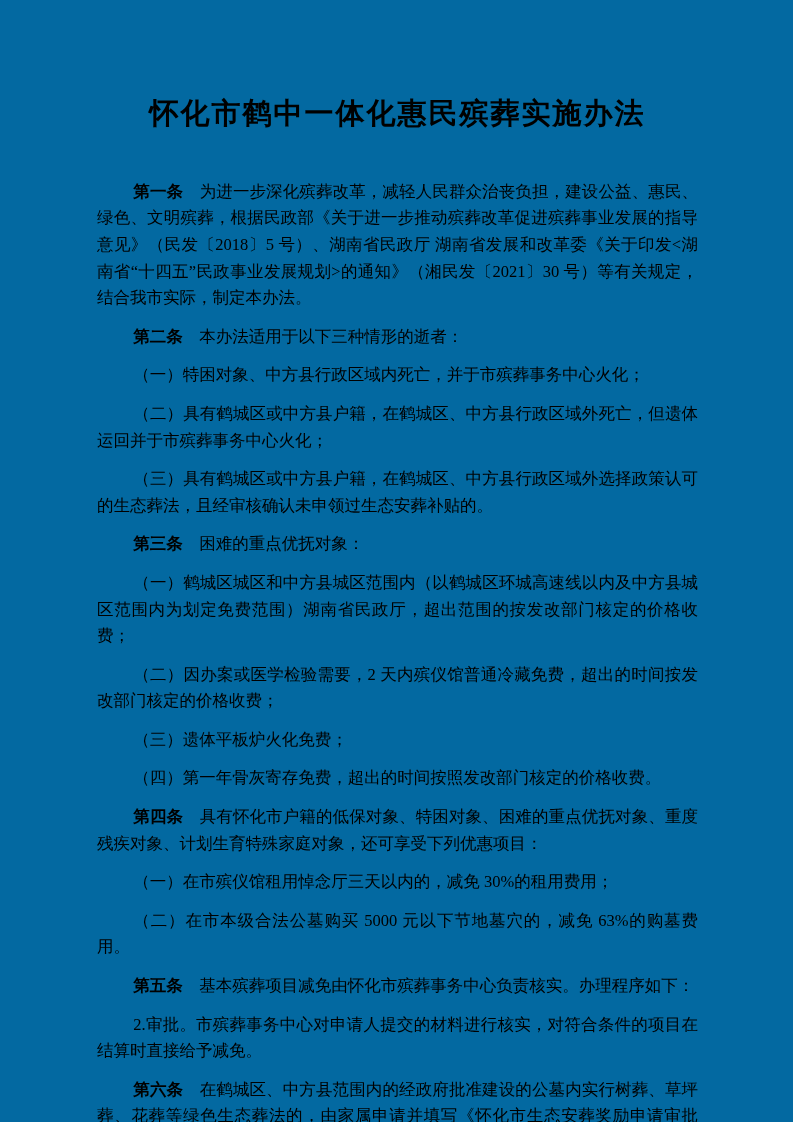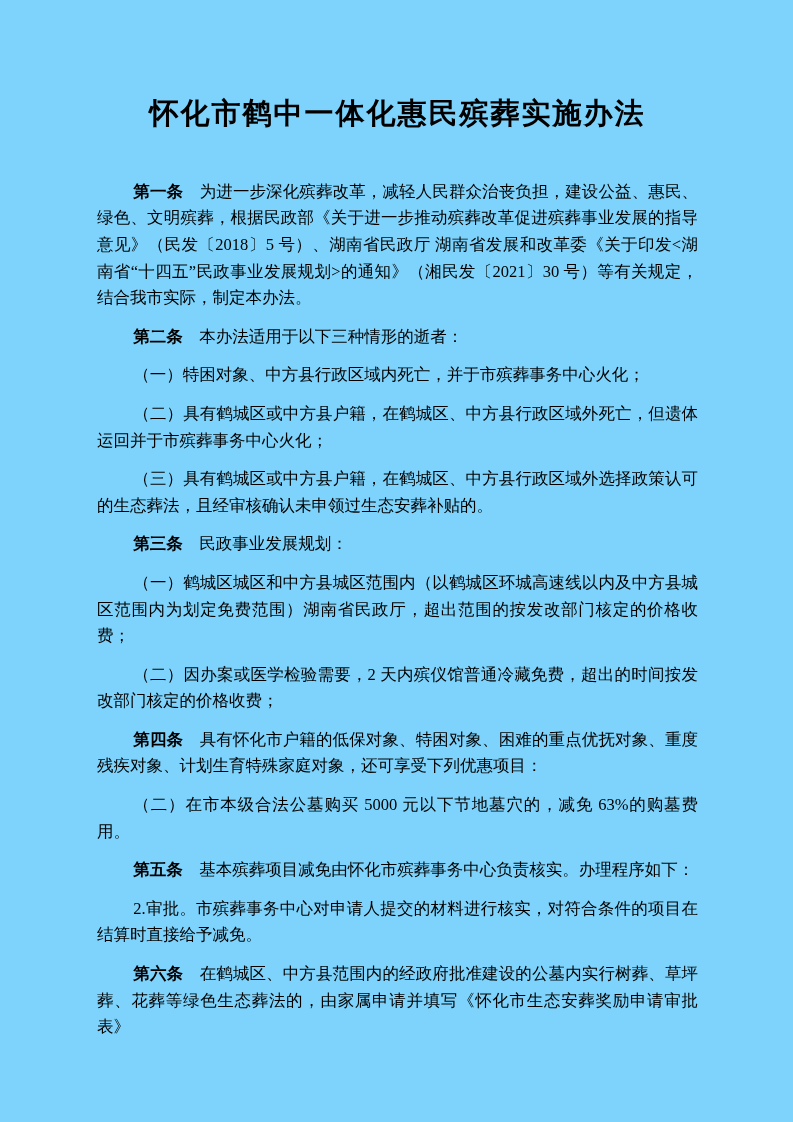--- a/index.html
+++ b/index.html
@@ -8,21 +8,21 @@
     width: 793px;
     height: 1122px;
     margin: 0 auto;
     font-family: "Liberation Serif", serif;
     color: #000000;
     overflow: hidden;
   }
   .page {
     width: 793px;
     height: 1122px;
-    background: #7dd3fc;
+    background: #0369a1;
     padding: 96px 83px 0 85px;
   }
   .doc-title {
     text-align: center;
     font-family: "Liberation Sans", sans-serif;
     font-weight: bold;
     font-size: 29px;
     letter-spacing: 2px;
     line-height: 1.2;
     margin-bottom: 48px;
@@ -47,22 +47,25 @@
 <body>
 
 <div class="page">
   <h1 class="doc-title">怀化市鹤中一体化惠民殡葬实施办法</h1>
   <div class="doc-body">
       <p class="para"><b class="lead">第一条</b><span>为进一步深化殡葬改革，减轻人民群众治丧负担，建设公益、惠民、绿色、文明殡葬，根据民政部《关于进一步推动殡葬改革促进殡葬事业发展的指导意见》（民发〔2018〕5 号）、湖南省民政厅 湖南省发展和改革委《关于印发&lt;湖南省“十四五”民政事业发展规划&gt;的通知》（湘民发〔2021〕30 号）等有关规定，结合我市实际，制定本办法。</span></p>
       <p class="para"><b class="lead">第二条</b><span>本办法适用于以下三种情形的逝者：</span></p>
       <p class="para"><span>（一）特困对象、中方县行政区域内死亡，并于市殡葬事务中心火化；</span></p>
       <p class="para"><span>（二）具有鹤城区或中方县户籍，在鹤城区、中方县行政区域外死亡，但遗体运回并于市殡葬事务中心火化；</span></p>
       <p class="para"><span>（三）具有鹤城区或中方县户籍，在鹤城区、中方县行政区域外选择政策认可的生态葬法，且经审核确认未申领过生态安葬补贴的。</span></p>
-      <p class="para"><b class="lead">第三条</b><span>民政事业发展规划：</span></p>
+      <p class="para"><b class="lead">第三条</b><span>困难的重点优抚对象：</span></p>
       <p class="para"><span>（一）鹤城区城区和中方县城区范围内（以鹤城区环城高速线以内及中方县城区范围内为划定免费范围）湖南省民政厅，超出范围的按发改部门核定的价格收费；</span></p>
       <p class="para"><span>（二）因办案或医学检验需要，2 天内殡仪馆普通冷藏免费，超出的时间按发改部门核定的价格收费；</span></p>
+      <p class="para"><span>（三）遗体平板炉火化免费；</span></p>
+      <p class="para"><span>（四）第一年骨灰寄存免费，超出的时间按照发改部门核定的价格收费。</span></p>
       <p class="para"><b class="lead">第四条</b><span>具有怀化市户籍的低保对象、特困对象、困难的重点优抚对象、重度残疾对象、计划生育特殊家庭对象，还可享受下列优惠项目：</span></p>
+      <p class="para"><span>（一）在市殡仪馆租用悼念厅三天以内的，减免 30%的租用费用；</span></p>
       <p class="para"><span>（二）在市本级合法公墓购买 5000 元以下节地墓穴的，减免 63%的购墓费用。</span></p>
       <p class="para"><b class="lead">第五条</b><span>基本殡葬项目减免由怀化市殡葬事务中心负责核实。办理程序如下：</span></p>
       <p class="para"><span>2.审批。市殡葬事务中心对申请人提交的材料进行核实，对符合条件的项目在结算时直接给予减免。</span></p>
       <p class="para"><b class="lead">第六条</b><span>在鹤城区、中方县范围内的经政府批准建设的公墓内实行树葬、草坪葬、花葬等绿色生态葬法的，由家属申请并填写《怀化市生态安葬奖励申请审批表》</span></p>
     </div>
 </div>
 
 </body></html>

